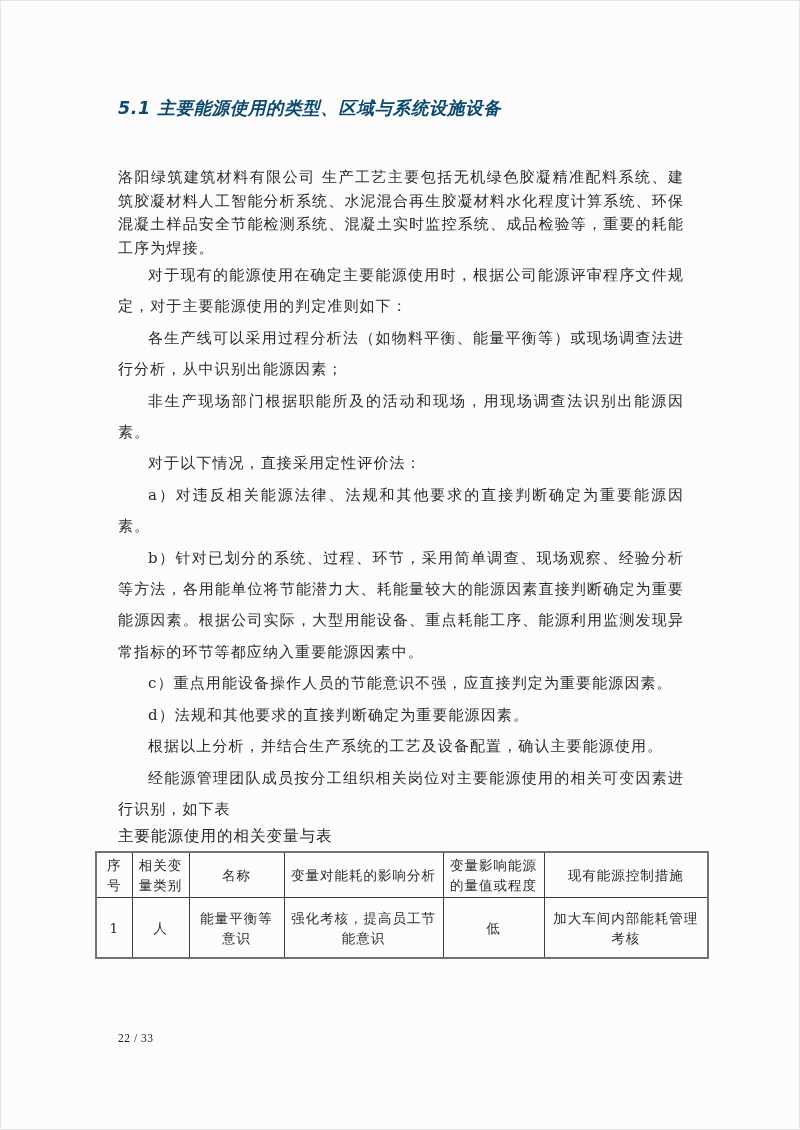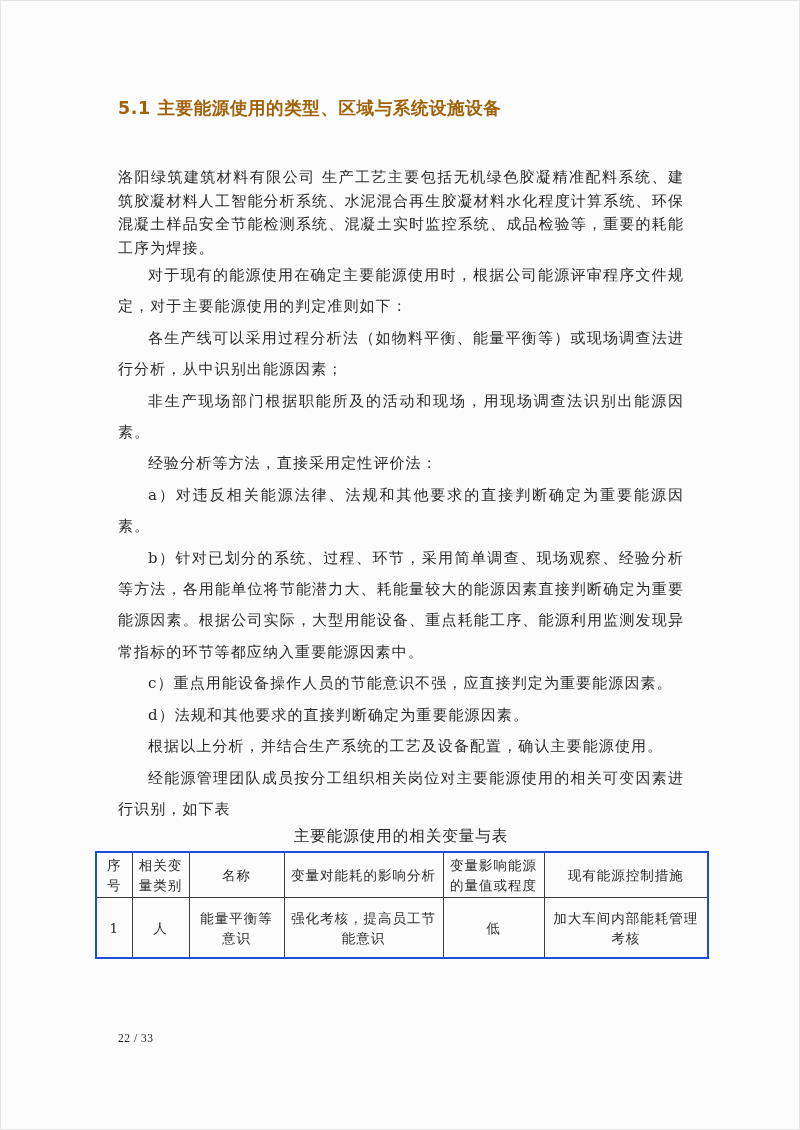--- a/index.html
+++ b/index.html
@@ -23,22 +23,23 @@
     left: 118px;
     top: 97px;
     width: 566px;
   }
   h2.sec-heading {
     font-family: "DejaVu Sans", "Liberation Sans", sans-serif;
     font-weight: 700;
     font-size: 17.5px;
     line-height: 23px;
     letter-spacing: 0.6px;
-    color: #a16207;
+    color: #0c4a6e;
     margin: 0 0 25px 0;
+    font-style: italic;
   }
   h2.sec-heading.second {
     margin: 2px 0 9px 0;
   }
   p.body-par {
     font-size: 15px;
     letter-spacing: 1.1px;
     text-align: justify;
     margin: 0;
     color: #2b2b2b;
@@ -48,30 +49,30 @@
     margin-top: 46px;
   }
   p.std {
     line-height: 31.4px;
     text-indent: 2em;
   }
   .table-title {
     font-size: 15.5px;
     line-height: 22px;
     letter-spacing: 1px;
-    text-align: center;
+    text-align: left;
     color: #262626;
     margin: 0;
   }
   table.var-table {
     border-collapse: collapse;
     table-layout: fixed;
     width: 612px;
     margin: 4px 12px 0 -23px;
-    border: 2px solid #1d4ed8;
+    border: 2px solid #737373;
   }
   table.var-table th,
   table.var-table td {
     border: 1px solid #3d3d3d;
     font-family: "DejaVu Serif", "Liberation Serif", serif;
     font-weight: 400;
     font-size: 13.5px;
     letter-spacing: 1px;
     line-height: 20px;
     text-align: center;
@@ -98,21 +99,21 @@
 
 <div class="page">
   <div class="content">
 
     <h2 class="sec-heading">5.1 主要能源使用的类型、区域与系统设施设备</h2>
 
     <p class="body-par lead">洛阳绿筑建筑材料有限公司 生产工艺主要包括无机绿色胶凝精准配料系统、建筑胶凝材料人工智能分析系统、水泥混合再生胶凝材料水化程度计算系统、环保混凝土样品安全节能检测系统、混凝土实时监控系统、成品检验等，重要的耗能工序为焊接。</p>
     <p class="body-par std">对于现有的能源使用在确定主要能源使用时，根据公司能源评审程序文件规定，对于主要能源使用的判定准则如下：</p>
     <p class="body-par std">各生产线可以采用过程分析法（如物料平衡、能量平衡等）或现场调查法进行分析，从中识别出能源因素；</p>
     <p class="body-par std">非生产现场部门根据职能所及的活动和现场，用现场调查法识别出能源因素。</p>
-    <p class="body-par std">经验分析等方法，直接采用定性评价法：</p>
+    <p class="body-par std">对于以下情况，直接采用定性评价法：</p>
     <p class="body-par std">a）对违反相关能源法律、法规和其他要求的直接判断确定为重要能源因素。</p>
     <p class="body-par std">b）针对已划分的系统、过程、环节，采用简单调查、现场观察、经验分析等方法，各用能单位将节能潜力大、耗能量较大的能源因素直接判断确定为重要能源因素。根据公司实际，大型用能设备、重点耗能工序、能源利用监测发现异常指标的环节等都应纳入重要能源因素中。</p>
     <p class="body-par std">c）重点用能设备操作人员的节能意识不强，应直接判定为重要能源因素。</p>
     <p class="body-par std">d）法规和其他要求的直接判断确定为重要能源因素。</p>
     <p class="body-par std">根据以上分析，并结合生产系统的工艺及设备配置，确认主要能源使用。</p>
 
 
     <p class="body-par std">经能源管理团队成员按分工组织相关岗位对主要能源使用的相关可变因素进行识别，如下表</p>
 
     <div class="table-title">主要能源使用的相关变量与表</div>

